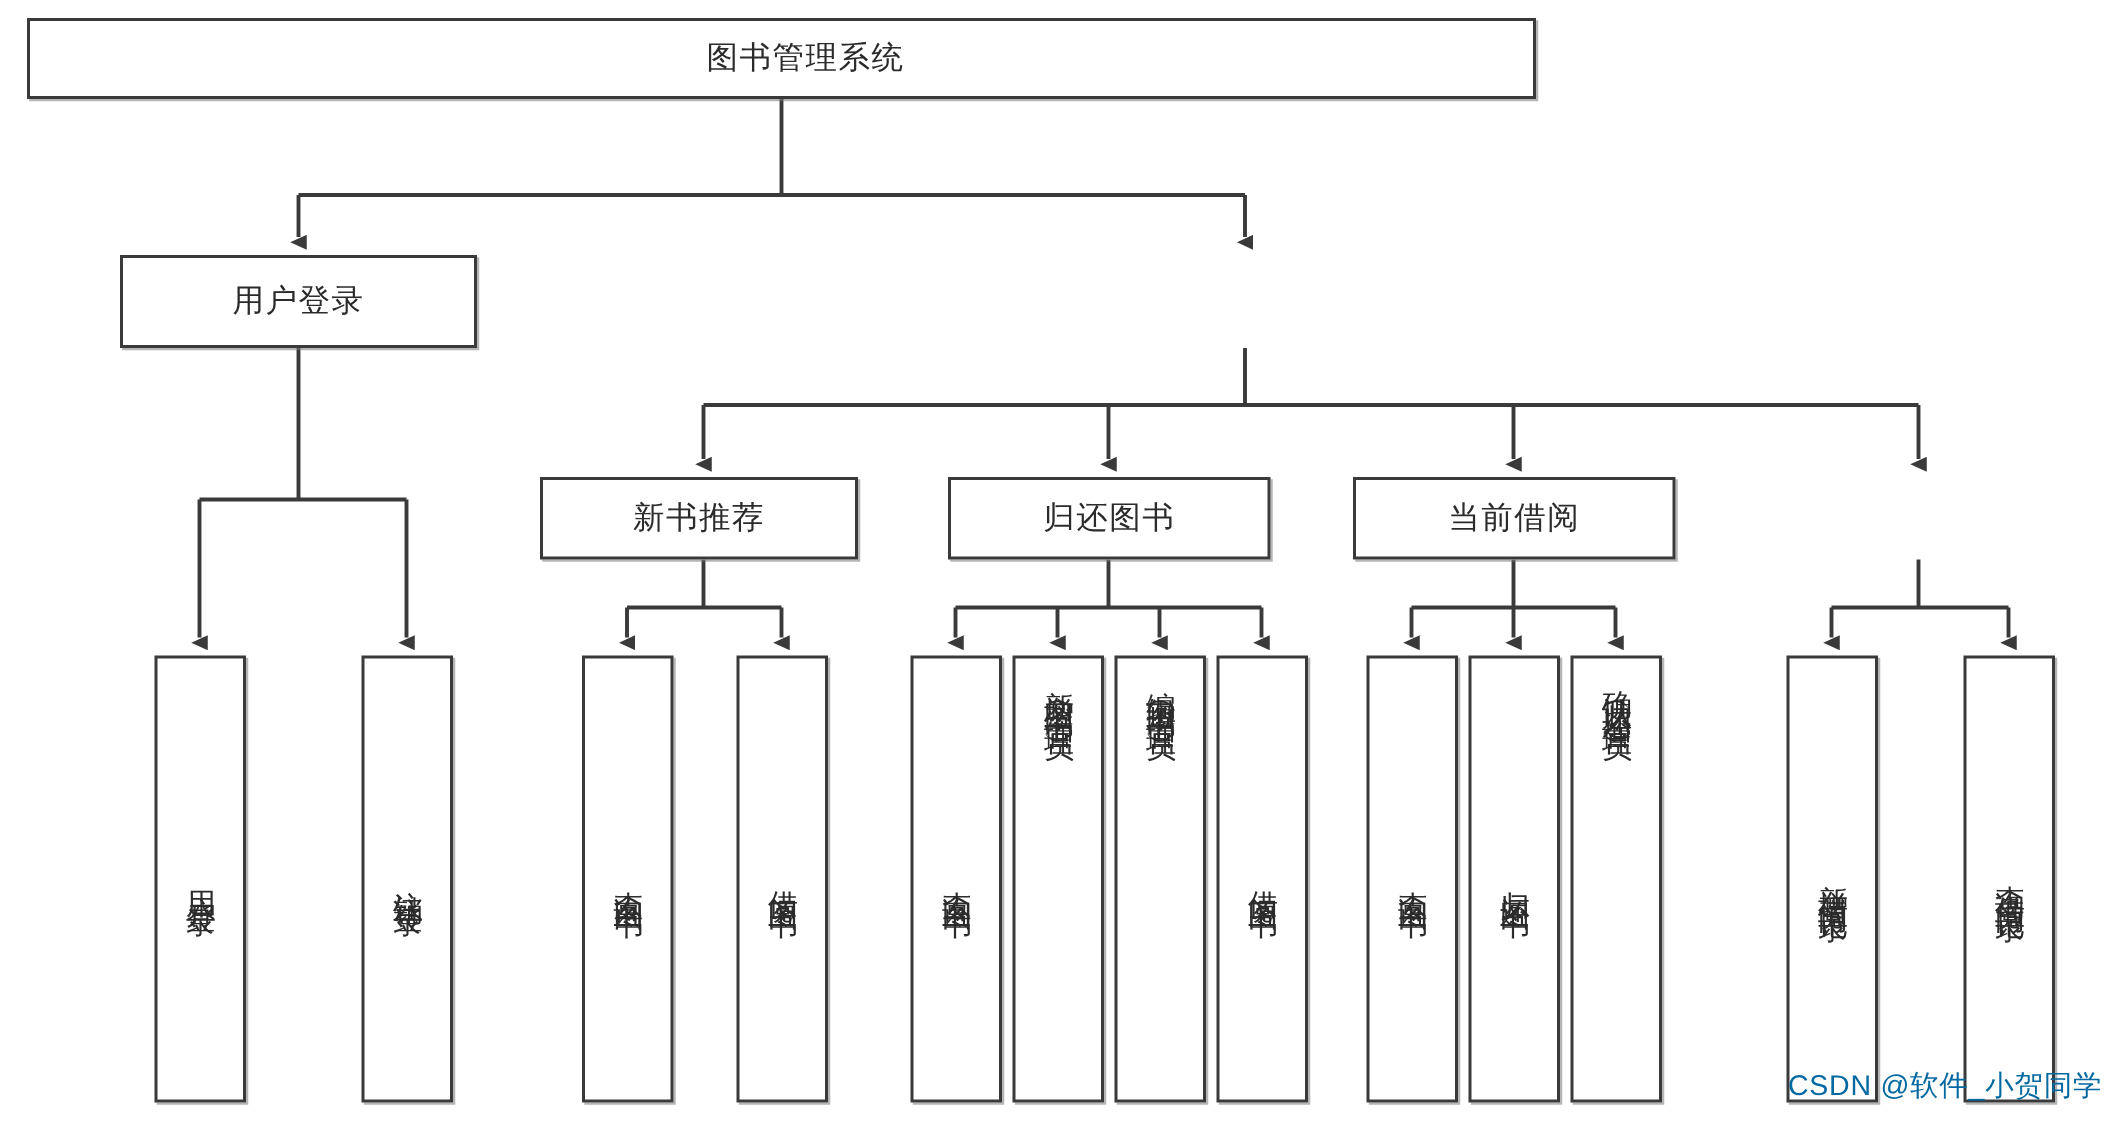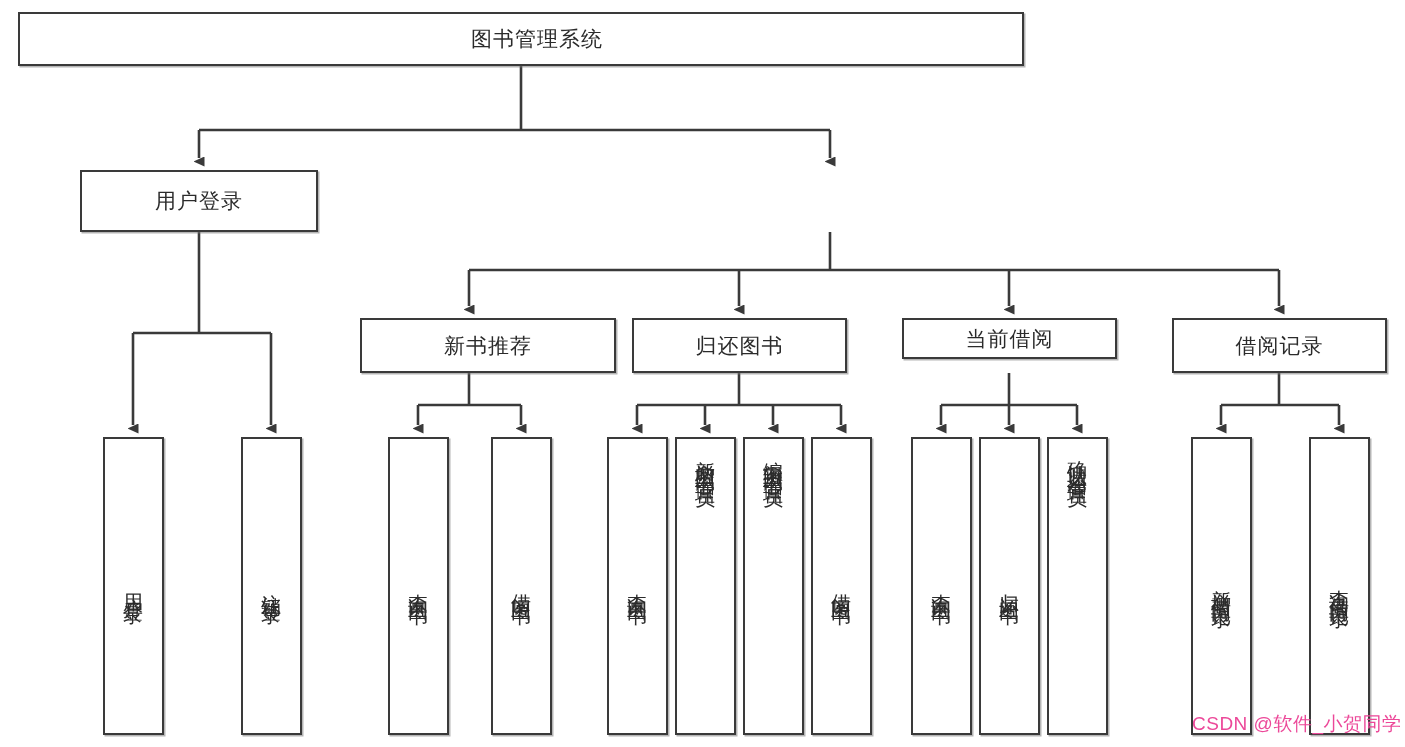--- a/index.html
+++ b/index.html
@@ -58,21 +58,21 @@
     top: 0;
     width: 1405px;
     height: 747px;
     pointer-events: none;
   }
   .watermark {
     position: absolute;
     left: 1192px;
     top: 711px;
     font-size: 19px;
-    color: #ec4899;
+    color: #0369a1;
     white-space: nowrap;
     letter-spacing: 0.5px;
   }
 </style>
 </head>
 <body>
 
 <div id="canvas">
 
   <svg class="links" viewBox="0 0 1405 747">
@@ -126,31 +126,28 @@
   </svg>
 
   <div class="box hbox" style="left:18px; top:12px; width:1006px; height:54px;padding-left:32px;">
     <span class="lbl">图书管理系统</span>
   </div>
 
   <div class="box hbox" style="left:80px; top:170px; width:238px; height:62px;">
     <span class="lbl">用户登录</span>
   </div>
 
-  <div class="box hbox" style="left:360px; top:318px; width:256px; height:55px;">
+  <div class="box hbox" style="left:360px; top:318px; width:212px; height:55px;">
     <span class="lbl">新书推荐</span>
   </div>
   <div class="box hbox" style="left:632px; top:318px; width:215px; height:55px;">
     <span class="lbl">归还图书</span>
   </div>
-  <div class="box hbox" style="left:902px; top:318px; width:215px; height:41px;">
+  <div class="box hbox" style="left:902px; top:318px; width:215px; height:55px;">
     <span class="lbl">当前借阅</span>
-  </div>
-  <div class="box hbox" style="left:1172px; top:318px; width:215px; height:55px;">
-    <span class="lbl">借阅记录</span>
   </div>
 
   <div class="box vbox mid" style="left:103px; top:437px; width:61px; height:298px;">
     <span class="lbl">用户登录</span>
   </div>
   <div class="box vbox mid" style="left:241px; top:437px; width:61px; height:298px;">
     <span class="lbl">注销登录</span>
   </div>
 
   <div class="box vbox mid" style="left:388px; top:437px; width:61px; height:298px;">

